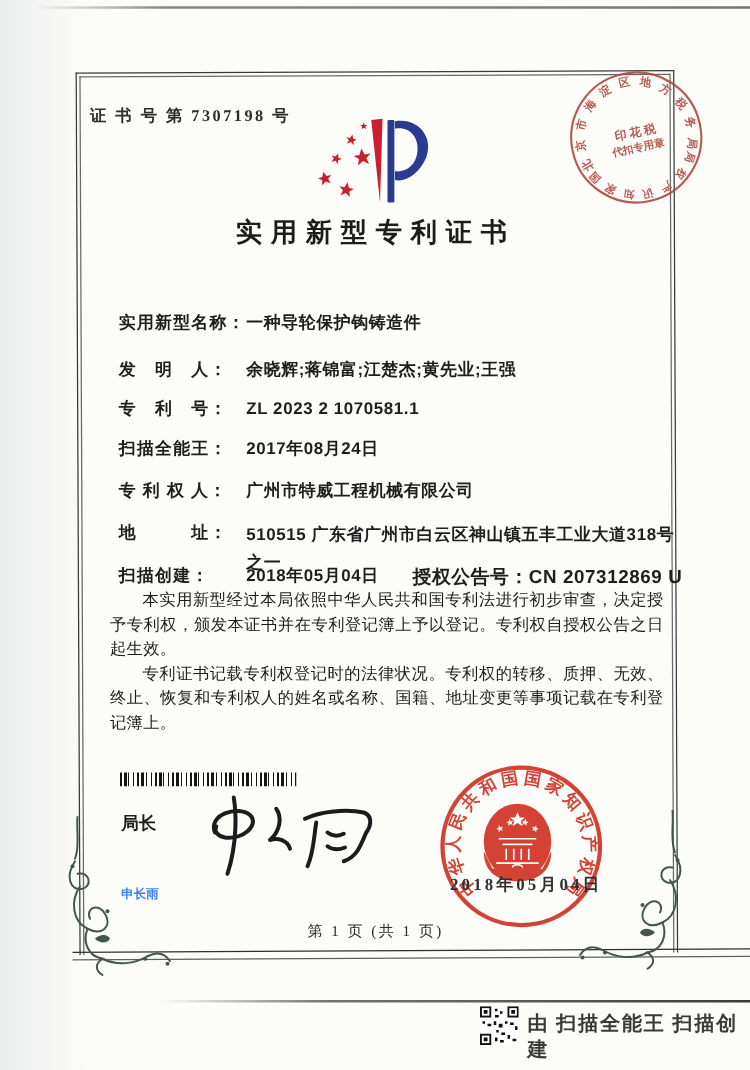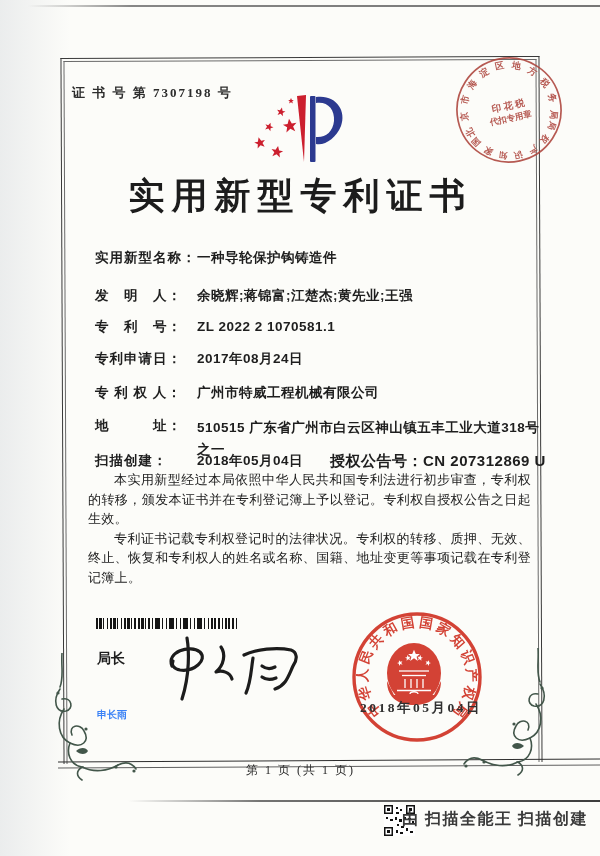--- a/index.html
+++ b/index.html
@@ -21,21 +21,21 @@
     background:linear-gradient(90deg,rgba(120,120,120,0),rgba(105,105,105,.8) 18%,rgba(95,95,95,.85));}
   
   .frame{left:62px;top:57px;width:477px;height:705px;
     border-top:1.5px solid #3a3a3a;border-left:1.5px solid #3a3a3a;border-right:1.5px solid #3a3a3a;
     transform:rotate(-0.25deg);}
   .frame::after{content:"";position:absolute;left:2px;top:2px;right:2px;bottom:0;
     border-top:1px solid #6a6a6a;border-left:1px solid #6a6a6a;border-right:1px solid #6a6a6a;}
   .bottom-line{left:58px;top:760px;width:542px;height:5px;
     border-top:1.8px solid #2f2f2f;border-bottom:1px solid #606060;transform:rotate(-0.3deg);}
   .cert-no{left:72px;top:84px;font-size:13px;font-weight:700;letter-spacing:2px;color:#2d2d2d;}
-  .title{left:62px;top:172px;width:477px;text-align:center;font-size:36px;font-weight:700;
+  .title{left:62px;top:172px;width:477px;text-align:center;font-size:21px;font-weight:700;
     letter-spacing:7px;color:#1c1c1c;}
   .row{left:95px;font-size:13.5px;font-weight:700;color:#1e1e1e;
     font-family:"Liberation Sans","DejaVu Sans",sans-serif;white-space:nowrap;}
   .row .lbl{display:inline-block;min-width:102px;letter-spacing:1px;}
   .row .val{letter-spacing:.5px;}
   .row .val-wrap{display:inline-block;vertical-align:top;white-space:normal;width:346px;line-height:22px;}
   .grant-no{left:330px;top:452px;font-size:15px;font-weight:700;color:#1e1e1e;
     font-family:"Liberation Sans","DejaVu Sans",sans-serif;letter-spacing:.5px;}
   .paras{left:88px;top:470px;width:443px;font-size:13px;line-height:19.5px;color:#1c1c1c;
     text-align:justify;letter-spacing:.3px;}
@@ -45,24 +45,24 @@
       #151515 0 1.5px,transparent 1.5px 3px,
       #151515 3px 5.5px,transparent 5.5px 6.5px,
       #151515 6.5px 7.5px,transparent 7.5px 10.5px,
       #151515 10.5px 11.5px,transparent 11.5px 14px);}
   .director-title{left:97px;top:650px;font-size:14px;font-weight:700;
     font-family:"Liberation Sans","DejaVu Sans",sans-serif;color:#1e1e1e;}
   .director-name{left:97px;top:708px;font-size:10px;font-weight:700;
     font-family:"Liberation Sans","DejaVu Sans",sans-serif;color:#3b82f6;}
   .seal-date{left:360px;top:699px;font-size:13.5px;font-weight:700;color:#303030;
     letter-spacing:2.5px;z-index:6;}
-  .footer{left:62px;top:737px;width:477px;text-align:center;font-size:12px;color:#2a2a2a;letter-spacing:2px;margin-top:25px;}
+  .footer{left:62px;top:737px;width:477px;text-align:center;font-size:12px;color:#2a2a2a;letter-spacing:2px;}
   .scan-line{left:128px;top:800px;width:472px;height:2px;
     background:linear-gradient(90deg,rgba(90,90,90,0),rgba(70,70,70,.75) 28%,#3c3c3c);}
-  .scan-text{left:402px;top:809px;font-size:16px;font-weight:600;color:#3a3a3a;letter-spacing:1.5px;}
+  .scan-text{left:422px;top:809px;font-size:16px;font-weight:600;color:#3a3a3a;letter-spacing:1.5px;}
   svg{display:block;}
   .sig{left:156px;top:632px;}
   .seal{left:349px;top:609px;z-index:5;}
   .stamp{left:452px;top:53px;}
   .logo{left:238px;top:88px;}
   .orn-l{left:46px;top:653px;z-index:4;}
   .orn-r{left:462px;top:648px;transform:scaleX(-1);z-index:4;}
   .qr{left:384px;top:805px;}
   .ring-text text{font-family:"Liberation Serif","DejaVu Serif",serif;}
 </style>
@@ -162,40 +162,40 @@
 
 <div class="abs title">实用新型专利证书</div>
 
 <div class="abs row" style="top:249px">
   <span class="lbl">实用新型名称：</span><span class="val">一种导轮保护钩铸造件</span>
 </div>
 <div class="abs row" style="top:287px">
   <span class="lbl">发　明　人：</span><span class="val">余晓辉;蒋锦富;江楚杰;黄先业;王强</span>
 </div>
 <div class="abs row" style="top:318px">
-  <span class="lbl">专　利　号：</span><span class="val">ZL 2022 2 1070581.1</span>
+  <span class="lbl">专　利　号：</span><span class="val">ZL 2023 2 1070581.1</span>
 </div>
 <div class="abs row" style="top:350px">
-  <span class="lbl">专利申请日：</span><span class="val">2017年08月24日</span>
+  <span class="lbl">扫描全能王：</span><span class="val">2017年08月24日</span>
 </div>
 <div class="abs row" style="top:384px">
   <span class="lbl">专 利 权 人：</span><span class="val">广州市特威工程机械有限公司</span>
 </div>
 <div class="abs row" style="top:417px">
   <span class="lbl">地　　　址：</span><span class="val val-wrap">510515 广东省广州市白云区神山镇五丰工业大道318号之一</span>
 </div>
 <div class="abs row" style="top:452px">
   <span class="lbl">扫描创建：</span><span class="val">2018年05月04日</span>
 </div>
 <div class="abs grant-no">
   <span>授权公告号：</span><span>CN 207312869 U</span>
 </div>
 
 <div class="abs paras">
-  <p>本实用新型经过本局依照中华人民共和国专利法进行初步审查，专利权的转移，颁发本证书并在专利登记簿上予以登记。专利权自授权公告之日起生效。</p>
+  <p>本实用新型经过本局依照中华人民共和国专利法进行初步审查，决定授予专利权，颁发本证书并在专利登记簿上予以登记。专利权自授权公告之日起生效。</p>
   <p>专利证书记载专利权登记时的法律状况。专利权的转移、质押、无效、终止、恢复和专利权人的姓名或名称、国籍、地址变更等事项记载在专利登记簿上。</p>
 </div>
 
 <div class="abs barcode"></div>
 
 <div class="abs director-title">局长</div>
 <div class="abs director-name">申长雨</div>
 
 <svg class="abs sig" width="155" height="78" viewBox="0 0 155 78">
   <g fill="none" stroke="#1c1c1c" stroke-width="3.2" stroke-linecap="round" stroke-linejoin="round">

